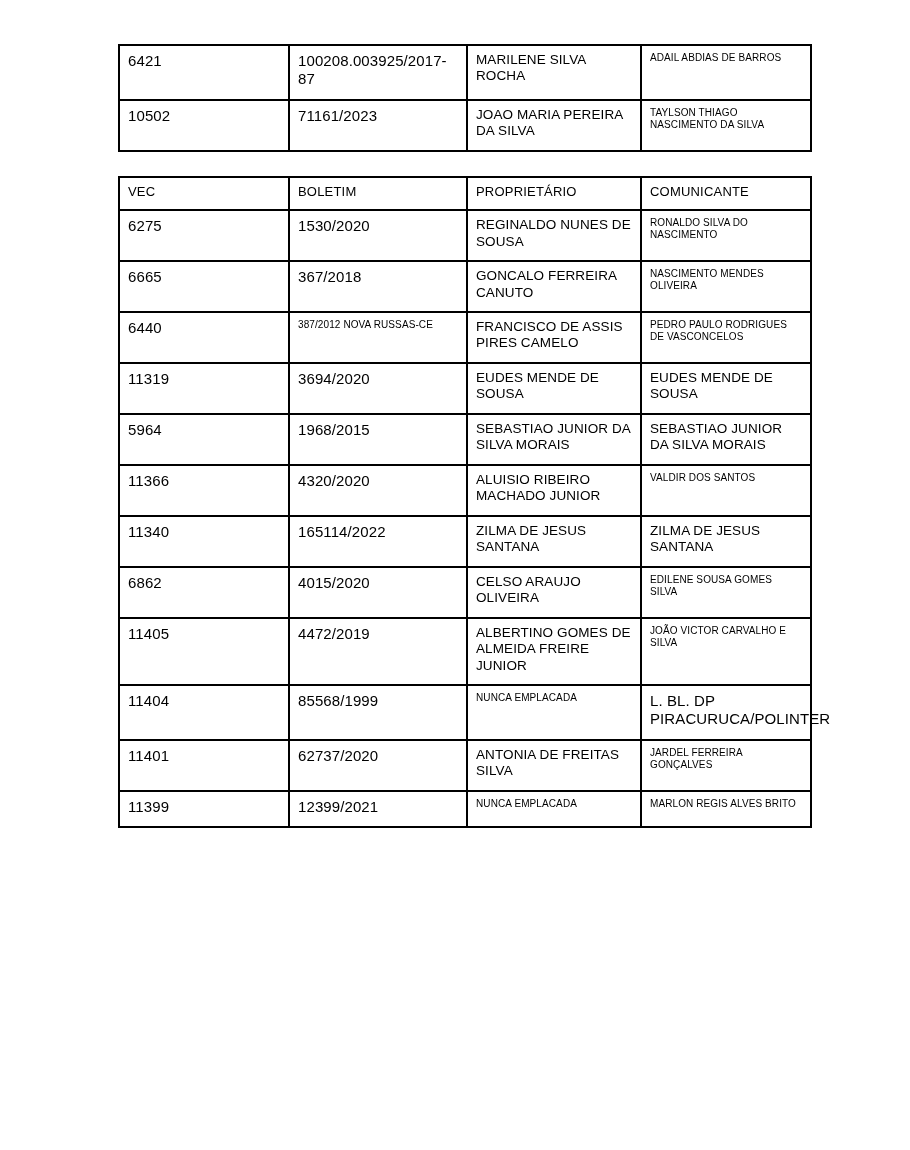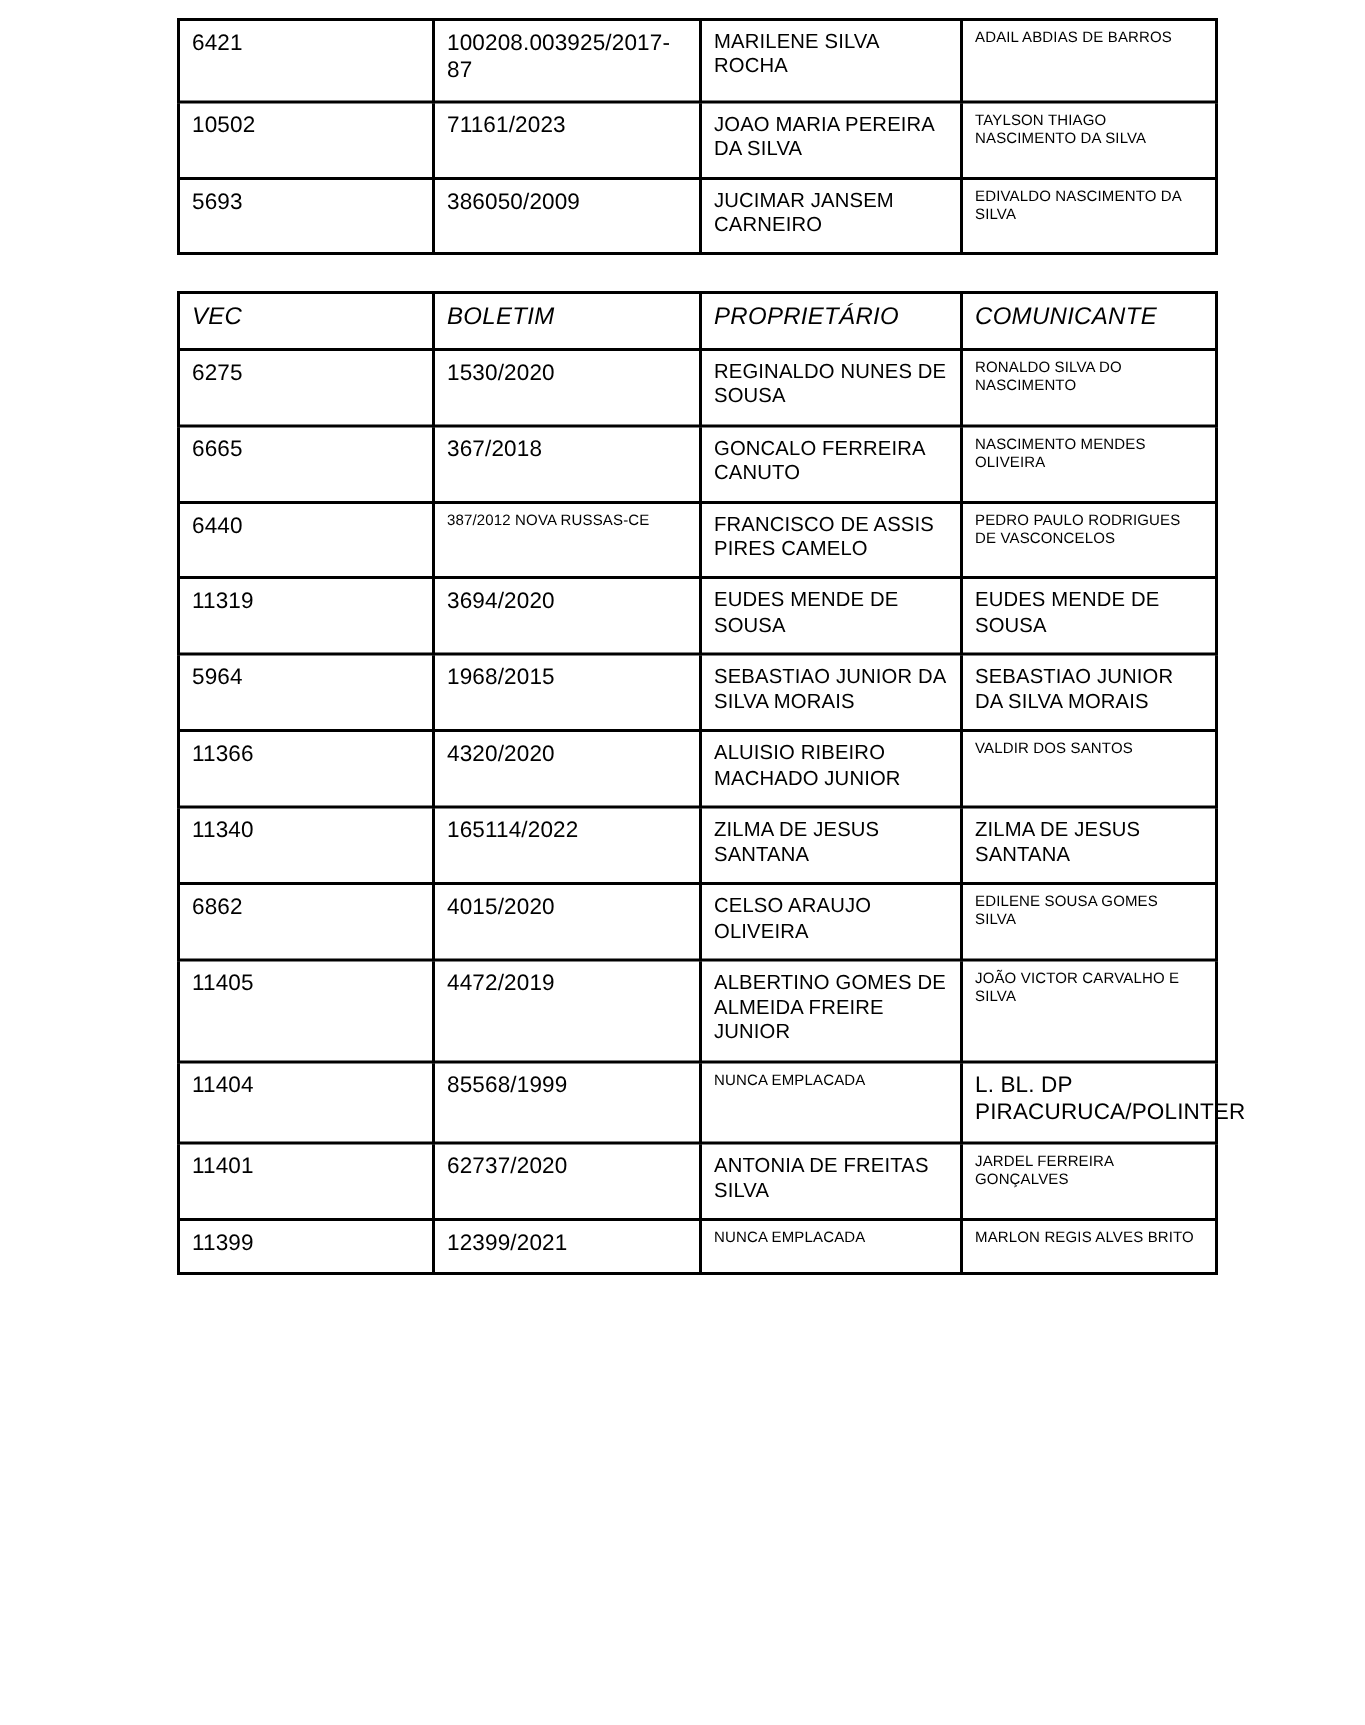--- a/index.html
+++ b/index.html
@@ -11,21 +11,21 @@
     width: 910px;
     height: 1150px;
     font-family: "Liberation Sans", sans-serif;
     color: #000000;
     position: relative;
   }
   .page {
     width: 910px;
     height: 1150px;
     box-sizing: border-box;
-    padding: 12px 100px 0 118px;
+    padding: 44px 100px 0 118px;
   }
   table.doc-table {
     border-collapse: collapse;
     width: 692px;
     table-layout: fixed;
   }
   table.doc-table td,
   table.doc-table th {
     border: 2px solid #000000;
     vertical-align: top;
@@ -44,25 +44,24 @@
     line-height: 1.22;
     letter-spacing: 0.1px;
   }
   .t-small {
     font-size: 13.5px;
     line-height: 1.22;
     letter-spacing: 0.1px;
     border-radius: 17px;
   }
   .t-head {
-    font-size: 16px;
+    font-size: 13px;
     font-weight: bold;
     line-height: 1.2;
     letter-spacing: 0.2px;
-    font-style: italic;
   }
   .t-bold {
     font-size: 10px;
     font-weight: bold;
     line-height: 1.22;
     letter-spacing: 0.1px;
   }
   .gap {
     height: 24px;
   }
@@ -84,26 +83,20 @@
         <td class="t-big">6421</td>
         <td class="t-big">100208.003925/2017-87</td>
         <td class="t-small">MARILENE SILVA ROCHA</td>
         <td class="t-bold">ADAIL ABDIAS DE BARROS</td>
       </tr>
       <tr>
         <td class="t-big">10502</td>
         <td class="t-big">71161/2023</td>
         <td class="t-small">JOAO MARIA PEREIRA DA SILVA</td>
         <td class="t-bold">TAYLSON THIAGO NASCIMENTO DA SILVA</td>
-      </tr>
-      <tr>
-        <td class="t-big">5693</td>
-        <td class="t-big">386050/2009</td>
-        <td class="t-small">JUCIMAR JANSEM CARNEIRO</td>
-        <td class="t-bold">EDIVALDO NASCIMENTO DA SILVA</td>
       </tr>
     </tbody>
   </table>
 
   <div class="gap"></div>
 
   <table class="doc-table">
     <colgroup>
       <col class="c-vec">
         <col class="c-bol">

